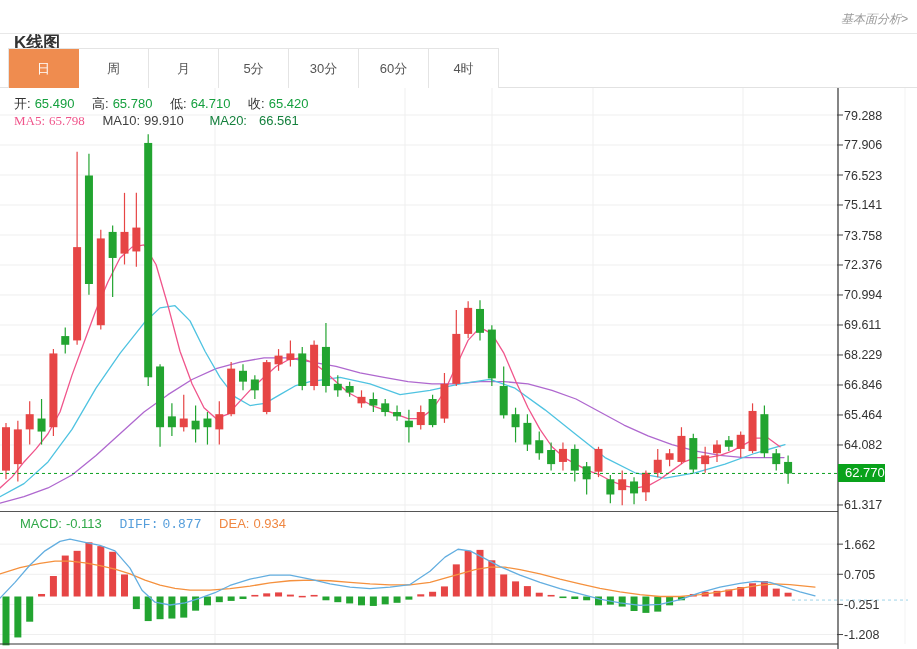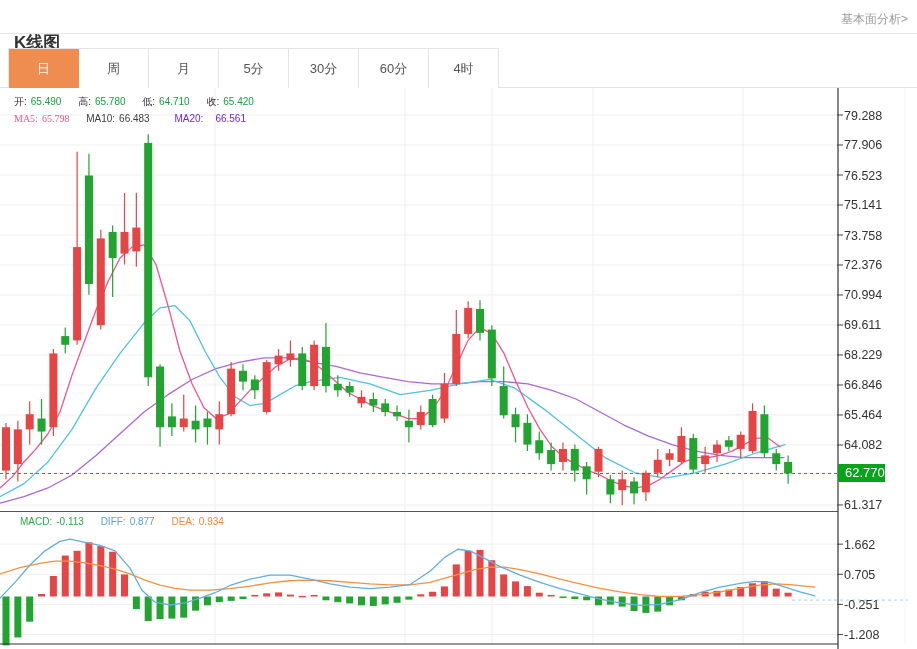--- a/index.html
+++ b/index.html
@@ -1,36 +1,36 @@
 <!DOCTYPE html>
 <html><head>
 <meta charset="utf-8">
 <style>
   html,body{margin:0;padding:0;}
   body{width:917px;height:649px;position:relative;overflow:hidden;background:#fff;
        font-family:"Liberation Sans","DejaVu Sans",sans-serif;}
   .abs{position:absolute;}
   .page-title{left:14px;top:7px;font-size:17px;font-weight:bold;color:#333;margin-top:24px;}
-  .fund-link{right:9px;top:11px;font-size:12px;color:#9a9a9a;cursor:pointer;}
+  .fund-link{right:9px;top:11px;font-size:12px;color:#9a9a9a;cursor:pointer;font-style:italic;}
   .header-divider{left:0;top:33px;width:917px;border-top:1px solid #e8e8e8;}
   .tabbar{left:0;top:48px;width:917px;height:40px;border-bottom:1px solid #e2e2e2;box-sizing:border-box;}
   .tabs{position:absolute;left:8px;top:0;display:flex;border-top:1px solid #e4e4e4;border-left:1px solid #e4e4e4;}
   .tab{width:70px;height:39px;line-height:39px;text-align:center;font-size:13px;color:#555;
        border-right:1px solid #e4e4e4;background:#fff;cursor:pointer;box-sizing:border-box;}
   .tab.active{background:#ef8c4f;color:#fff;border-color:#ef8c4f;}
-  .info-row{left:14px;font-size:10px;white-space:nowrap;}
+  .info-row{left:14px;font-size:13px;white-space:nowrap;}
   .info-row span{margin-right:4px;}
   .info-row .grp{margin-right:14px;}
   .lbl{color:#333;}
   .val-green{color:#16a03f;}
   .ma5{color:#f0558b;font-family:Liberation Serif, serif;}
   .ma10{color:#404040;}
-  .ma20{color:#6d28d9;padding-left:8px;}
+  .ma20{color:#15803d;padding-left:8px;}
   .macd-lbl{color:#2fa848;}
-  .diff-lbl{color:#569edb;}
+  .diff-lbl{color:#569edb;font-family:Liberation Mono, monospace;}
   .dea-lbl{color:#ef8742;}
   .price-badge{left:838px;top:464px;width:47px;height:18px;background:#09a21b;color:#fff;
        font-size:13px;line-height:18px;padding-left:7px;box-sizing:border-box;}
   svg{position:absolute;left:0;top:0;}
   svg text{font-family:"Liberation Sans","DejaVu Sans",sans-serif;}
 </style>
 </head>
 <body>
 
 <svg id="chart-svg" width="917" height="649" viewBox="0 0 917 649">
@@ -327,21 +327,21 @@
 
 <div class="abs info-row" style="top:95px;">
   <span class="lbl">开:</span><span class="val-green grp">65.490</span>
   <span class="lbl">高:</span><span class="val-green grp">65.780</span>
   <span class="lbl">低:</span><span class="val-green grp">64.710</span>
   <span class="lbl">收:</span><span class="val-green">65.420</span>
 </div>
 
 <div class="abs info-row" style="top:113px;">
   <span class="ma5">MA5:</span><span class="ma5 grp">65.798</span>
-  <span class="ma10">MA10:</span><span class="ma10 grp">66.483</span>
+  <span class="ma10">MA10:</span><span class="ma10 grp">99.910</span>
   <span class="ma20">MA20:</span><span class="ma20">66.561</span>
 </div>
 
 <div class="abs info-row" style="top:516px;left:20px;">
   <span class="macd-lbl">MACD:</span><span class="macd-lbl grp">-0.113</span>
   <span class="diff-lbl">DIFF:</span><span class="diff-lbl grp">0.877</span>
   <span class="dea-lbl">DEA:</span><span class="dea-lbl">0.934</span>
 </div>
 
 <div class="abs price-badge">62.770</div>

